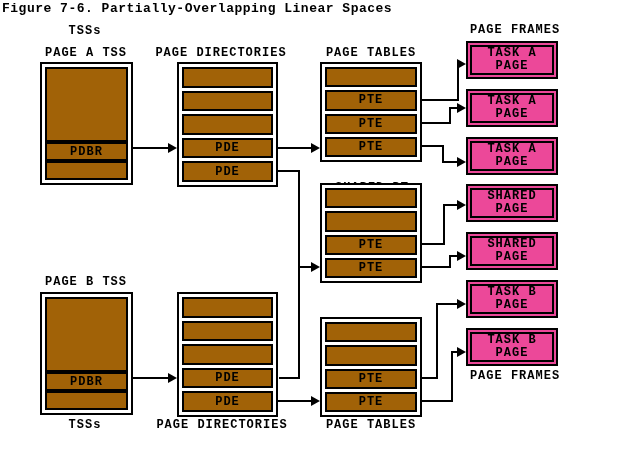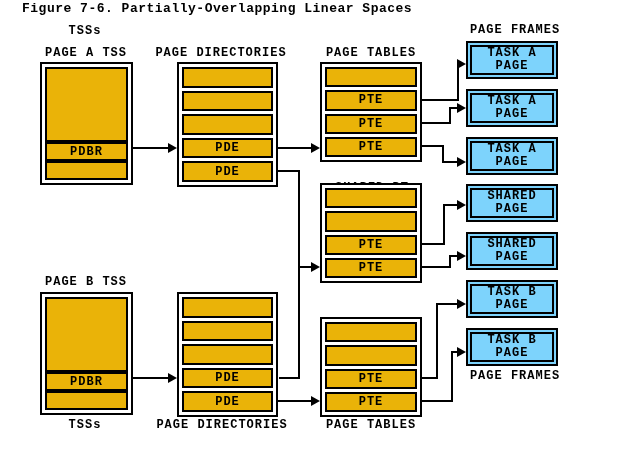--- a/index.html
+++ b/index.html
@@ -3,41 +3,41 @@
 <meta charset="utf-8">
 <style>
   html,body {margin:0; padding:0; background:#ffffff;}
   .canvas {
     position:relative; width:640px; height:456px; background:#ffffff;
     font-family:"Liberation Mono", monospace; color:#000;
     overflow:hidden;
   }
   .title {
     position:absolute; left:2px; top:1px;
-    font-weight:bold; font-size:13px; letter-spacing:0.5px; white-space:nowrap;margin-left:20px;
+    font-weight:bold; font-size:13px; letter-spacing:0.5px; white-space:nowrap;
   }
   .lbl {
     position:absolute; transform:translateX(-50%); white-space:nowrap;
     font-weight:bold; font-size:12px; letter-spacing:1px;text-align:right;
   }
   .obox {
     position:absolute; box-sizing:border-box; border:2px solid #000;
     padding:3px; display:flex; flex-direction:column; gap:3px; background:#fff;
   }
   .tssbox {gap:0;}
   .cell {
-    box-sizing:border-box; border:2px solid #000; background:#eab308;
+    box-sizing:border-box; border:2px solid #000; background:#a16207;
     display:flex; align-items:center; justify-content:center;
     font-weight:bold; font-size:12px; letter-spacing:1px;
   }
   .grow {flex:1 1 0;}
   .h19 {flex:0 0 19px; height:19px;}
   .frame {
     position:absolute; box-sizing:border-box; width:92px; height:38px;
-    border:2px solid #000; padding:2px; background:#7dd3fc;
+    border:2px solid #000; padding:2px; background:#ec4899;
   }
   .frame-inner {
     box-sizing:border-box; width:100%; height:100%; border:2px solid #000;
     display:flex; flex-direction:column; align-items:center; justify-content:center;
     font-weight:bold; font-size:12px; letter-spacing:1px; line-height:13px;
   }
   svg.wires {position:absolute; left:0; top:0; z-index:5; pointer-events:none;}
   svg.wires line, svg.wires polyline {stroke:#000; stroke-width:2; fill:none;}
   svg.wires polygon {fill:#000; stroke:none;}
 </style>

